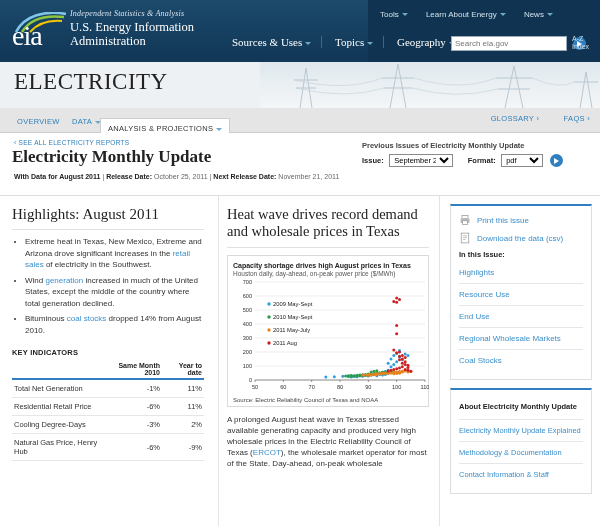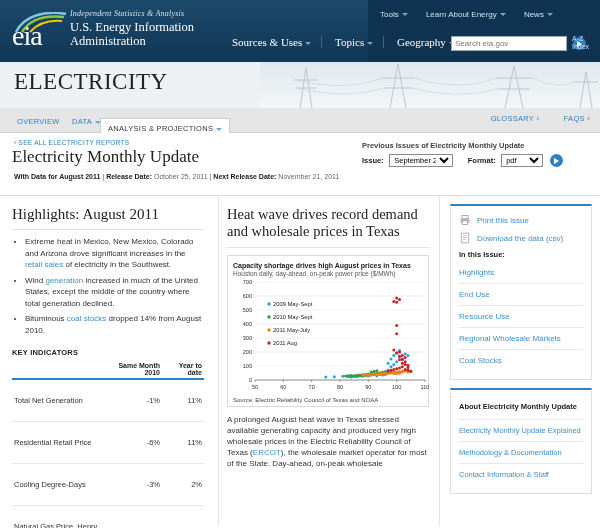--- a/index.html
+++ b/index.html
@@ -47,21 +47,21 @@
   .tab{position:absolute;top:4px;height:19px;line-height:19px;font-size:7.5px;letter-spacing:.3px;
        color:#2d7fb8;padding:0 7px;cursor:pointer;}
   .tab.active{background:#fff;border:1px solid #c9ced2;border-bottom:1px solid #fff;color:#333;top:10px;height:21px;line-height:20px;}
   .tabright{position:absolute;right:10px;top:6px;font-size:7.5px;color:#2d7fb8;letter-spacing:.3px;}
   .tabright span{margin-left:22px;cursor:pointer;}
 
   
   .rpt{position:relative;height:62px;background:#fff;border-bottom:1px solid #dcdfe2;}
   .seeall{position:absolute;left:14px;top:6px;font-size:6.5px;color:#2d7fb8;letter-spacing:.3px;cursor:pointer;}
   .rpt h2{position:absolute;left:12px;top:14px;margin:0;font-family:"Liberation Serif",serif;
-       font-weight:400;font-size:17px;color:#222;}
+       font-weight:700;font-size:17px;color:#222;}
   .meta{position:absolute;left:14px;top:40px;font-size:7px;color:#666;}
   .meta b{color:#222;}
 
   .prev{position:absolute;left:362px;top:8px;width:230px;}
   .prev .pt{font-size:7.5px;font-weight:bold;color:#444;margin-bottom:4px;}
   .prev label{font-size:7.5px;font-weight:bold;color:#222;margin-right:3px;}
   select{font-family:"Liberation Sans",sans-serif;font-size:7.5px;height:13px;
          border:1px solid #8a8a8a;background:#fff;vertical-align:middle;}
   .sel-issue{width:64px;}
   .sel-format{width:42px;}
@@ -80,21 +80,21 @@
   .colL h3{margin:0 0 6px 0;font-family:"Liberation Serif",serif;font-weight:400;font-size:15px;color:#222;}
   .hl-rule{border-top:1px solid #dfe2e5;margin-bottom:6px;}
   ul.hl{margin:0;padding-left:13px;}
   ul.hl li{font-size:8px;line-height:11.5px;color:#333;margin-bottom:4px;}
   a.lnk{color:#3b90cc;text-decoration:none;cursor:pointer;}
 
   .ki{margin-top:12px;font-size:7.5px;font-weight:bold;letter-spacing:.2px;color:#222;}
   table.kit{width:100%;border-collapse:collapse;margin-top:5px;}
   table.kit th{font-size:7px;font-weight:bold;color:#222;text-align:right;padding:0 2px 2px 2px;vertical-align:bottom;}
   table.kit thead tr{border-bottom:2px solid #2f7fc1;}
-  table.kit td{font-size:7.5px;color:#333;padding:16px 2px;border-bottom:1px solid #e4e7ea;}
+  table.kit td{font-size:7.5px;color:#333;padding:4px 2px;border-bottom:1px solid #e4e7ea;}
   table.kit td.num{text-align:right;}
 
   .colC h3{margin:0 0 7px 0;font-family:"Liberation Serif",serif;font-weight:400;font-size:14.5px;line-height:17px;color:#222;}
   .c-rule{border-top:1px solid #dfe2e5;margin-bottom:7px;}
   .chartbox{border:1px solid #d8dbde;padding:5px 5px 3px 5px;}
   .ch-t{font-size:7px;font-weight:bold;color:#222;line-height:9px;}
   .ch-s{font-size:6.5px;color:#555;margin-bottom:1px;}
   .plotwrap{position:relative;width:196px;height:118px;}
   .ch-src{font-size:6px;color:#444;margin-top:1px;}
   .para{font-size:8px;line-height:11px;color:#333;margin-top:7px;}
@@ -210,21 +210,21 @@
     <span class="gobtn"></span>
   </div>
 </div>
 
 <div class="body">
 
   <div class="colL">
     <h3>Highlights: August 2011</h3>
     <div class="hl-rule"></div>
     <ul class="hl">
-      <li><span>Extreme heat in Mexico, New Mexico, Colorado and Arizona drove significant increases in the </span><a class="lnk">retail sales</a><span> of electricity in the Southwest.</span></li>
+      <li><span>Extreme heat in Texas, New Mexico, Extreme and Arizona drove significant increases in the </span><a class="lnk">retail sales</a><span> of electricity in the Southwest.</span></li>
       <li><span>Wind </span><a class="lnk">generation</a><span> increased in much of the United States, except the middle of the country where total generation declined.</span></li>
       <li><span>Bituminous </span><a class="lnk">coal stocks</a><span> dropped 14% from August 2010.</span></li>
     </ul>
 
     <div class="ki">KEY INDICATORS</div>
     <table class="kit">
       <thead>
         <tr>
           <th style="text-align:left;"></th>
           <th style="width:46px;">Same Month 2010</th>
@@ -467,22 +467,22 @@
         <svg class="ic" viewBox="0 0 16 16">
           <rect x="3" y="1.5" width="10" height="13" fill="#fff" stroke="#999" stroke-width="1"></rect>
           <path d="M5.5 5h5M5.5 7.5h5M5.5 10h3" stroke="#aaa" stroke-width="1"></path>
         </svg>
         <span>Download the data (csv)</span>
       </div>
 
       <div class="rh">In this Issue:</div>
       <div class="rnav">
         <div>Highlights</div>
+        <div>Resource Use</div>
         <div>End Use</div>
-        <div>Resource Use</div>
         <div>Regional Wholesale Markets</div>
         <div>Coal Stocks</div>
       </div>
     </div>
 
     <div class="rbox">
       <div class="rh" style="margin-bottom:8px;">About Electricity Monthly Update</div>
       <div class="rnav2">
         <div>Electricity Monthly Update Explained</div>
         <div>Methodology &amp; Documentation</div>

